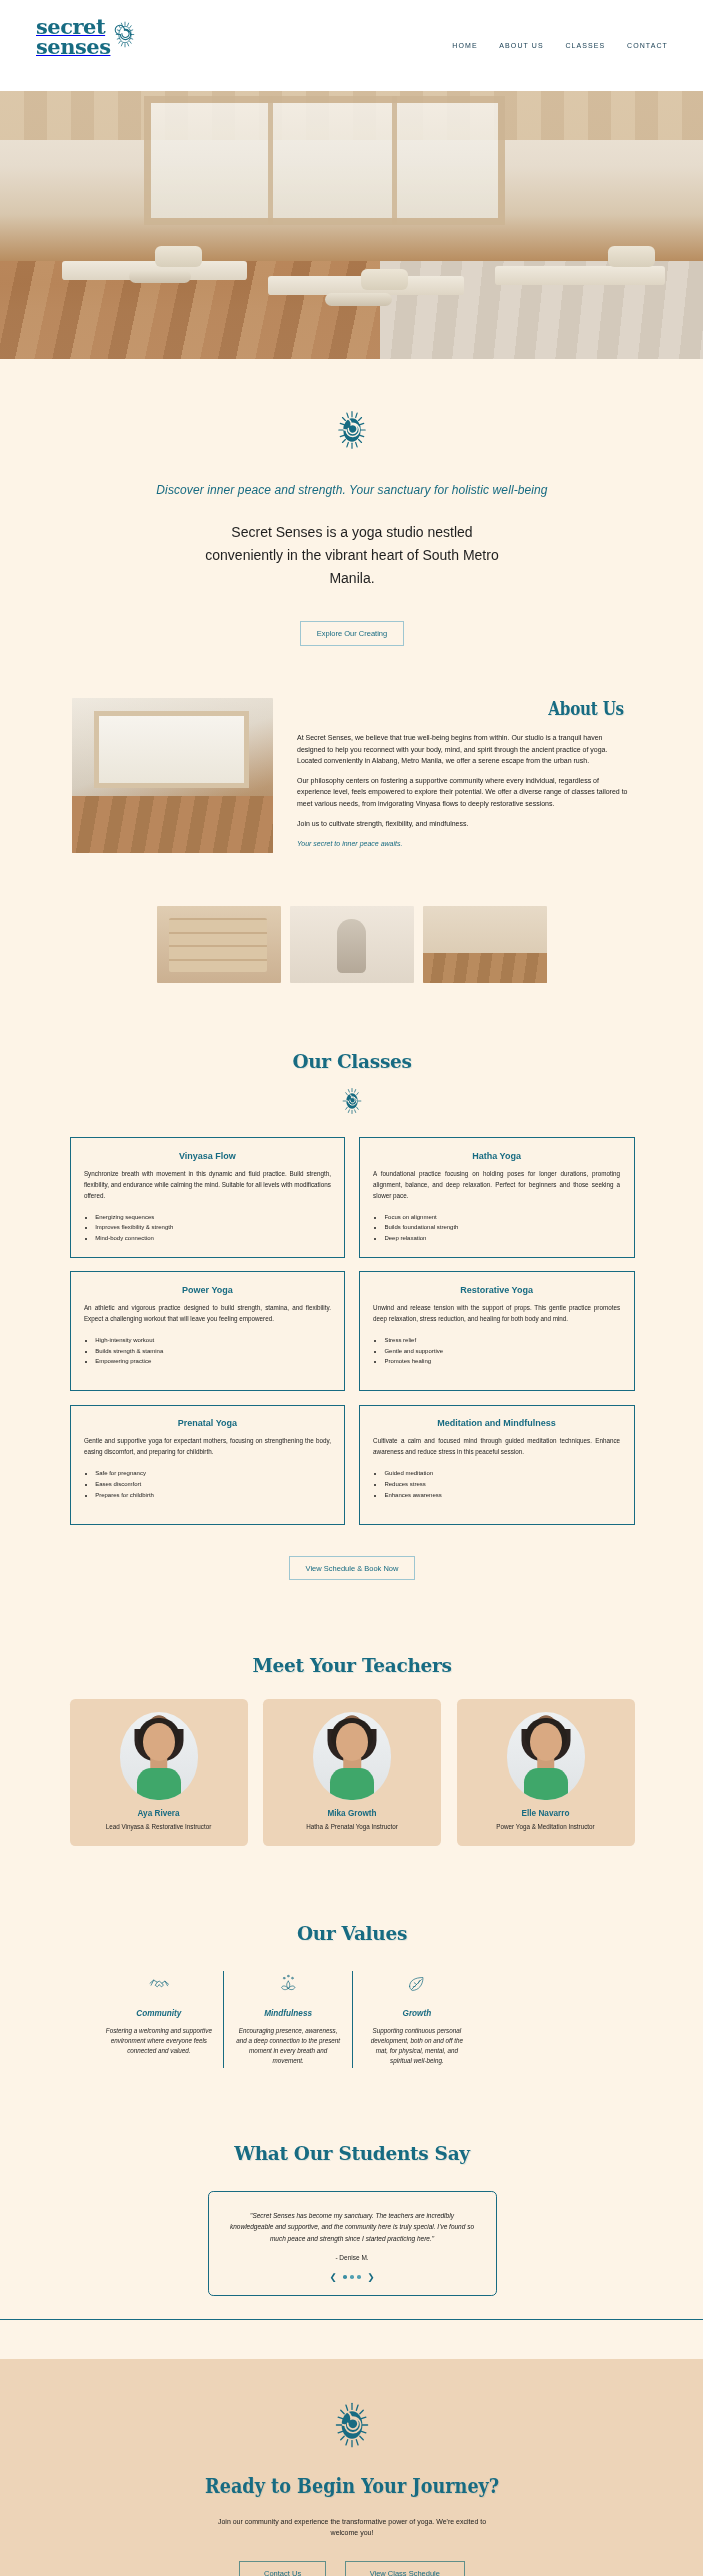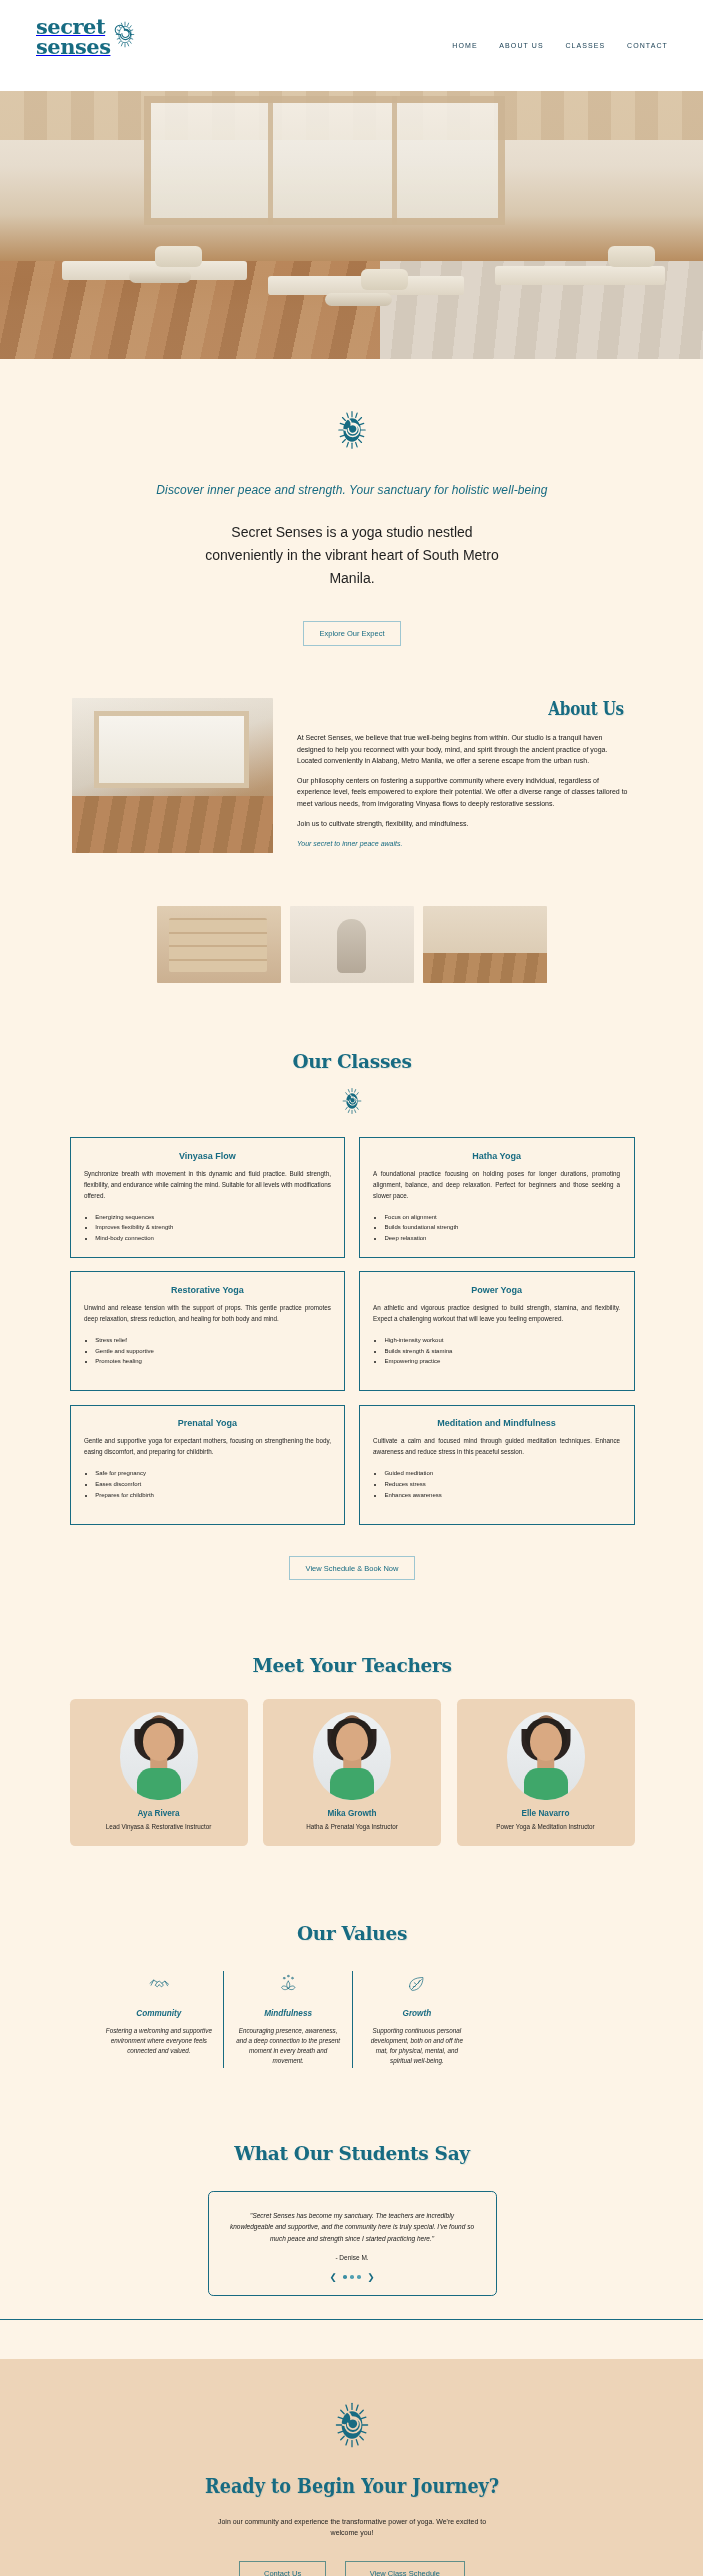--- a/index.html
+++ b/index.html
@@ -338,21 +338,21 @@
           <line x1="7" y1="21" x2="13" y2="23"></line>
             <line x1="33" y1="37" x2="39" y2="39"></line>
           <line x1="7" y1="39" x2="13" y2="37"></line>
             <line x1="33" y1="23" x2="39" y2="21"></line>
         </g>
       </g>
     </svg>
   </div>
   <p class="tagline">Discover inner peace and strength. Your sanctuary for holistic well-being</p>
   <p class="blurb">Secret Senses is a yoga studio nestled conveniently in the vibrant heart of South Metro Manila.</p>
-  <button class="btn-outline">Explore Our Expect</button>
+  <button class="btn-outline">Explore Our Creating</button>
 </section>
 
 <section class="about">
   <div class="about-inner">
     <div class="about-photo">
       <div class="win"></div>
       <div class="strip"></div>
     </div>
     <div class="about-text">
       <div class="about-head">
@@ -415,36 +415,36 @@
       <h3>Hatha Yoga</h3>
       <p>A foundational practice focusing on holding poses for longer durations, promoting alignment, balance, and deep relaxation. Perfect for beginners and those seeking a slower pace.</p>
       <ul>
         <li>Focus on alignment</li>
         <li>Builds foundational strength</li>
         <li>Deep relaxation</li>
       </ul>
     </article>
 
     <article class="card">
+      <h3>Power Yoga</h3>
+      <p>An athletic and vigorous practice designed to build strength, stamina, and flexibility. Expect a challenging workout that will leave you feeling empowered.</p>
+      <ul>
+        <li>High-intensity workout</li>
+        <li>Builds strength &amp; stamina</li>
+        <li>Empowering practice</li>
+      </ul>
+    </article>
+
+    <article class="card">
       <h3>Restorative Yoga</h3>
       <p>Unwind and release tension with the support of props. This gentle practice promotes deep relaxation, stress reduction, and healing for both body and mind.</p>
       <ul>
         <li>Stress relief</li>
         <li>Gentle and supportive</li>
         <li>Promotes healing</li>
-      </ul>
-    </article>
-
-    <article class="card">
-      <h3>Power Yoga</h3>
-      <p>An athletic and vigorous practice designed to build strength, stamina, and flexibility. Expect a challenging workout that will leave you feeling empowered.</p>
-      <ul>
-        <li>High-intensity workout</li>
-        <li>Builds strength &amp; stamina</li>
-        <li>Empowering practice</li>
       </ul>
     </article>
 
     <article class="card">
       <h3>Prenatal Yoga</h3>
       <p>Gentle and supportive yoga for expectant mothers, focusing on strengthening the body, easing discomfort, and preparing for childbirth.</p>
       <ul>
         <li>Safe for pregnancy</li>
         <li>Eases discomfort</li>
         <li>Prepares for childbirth</li>

